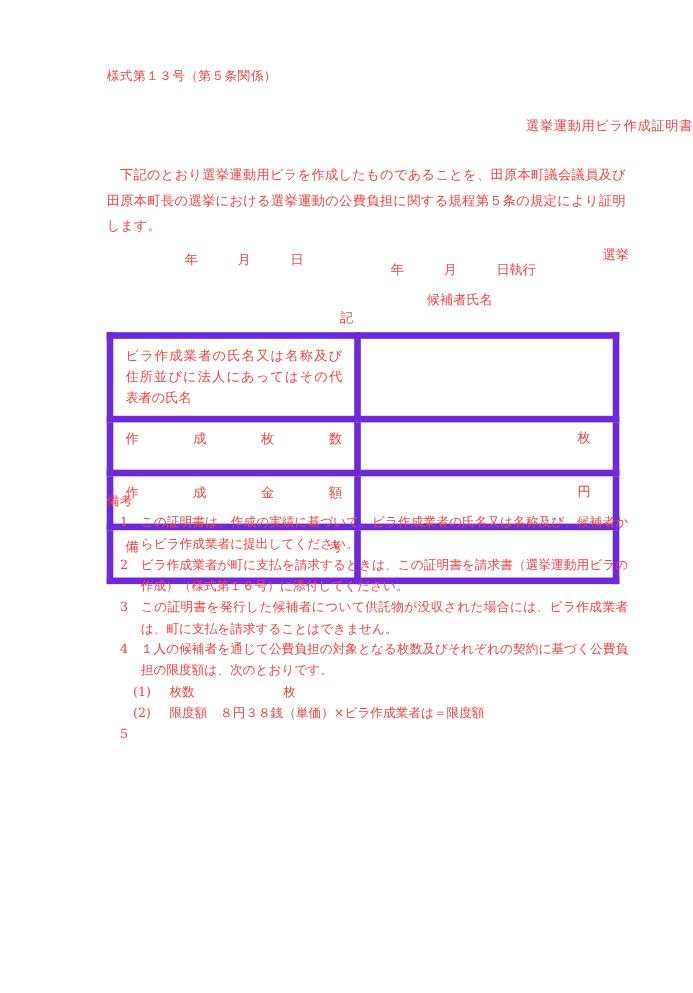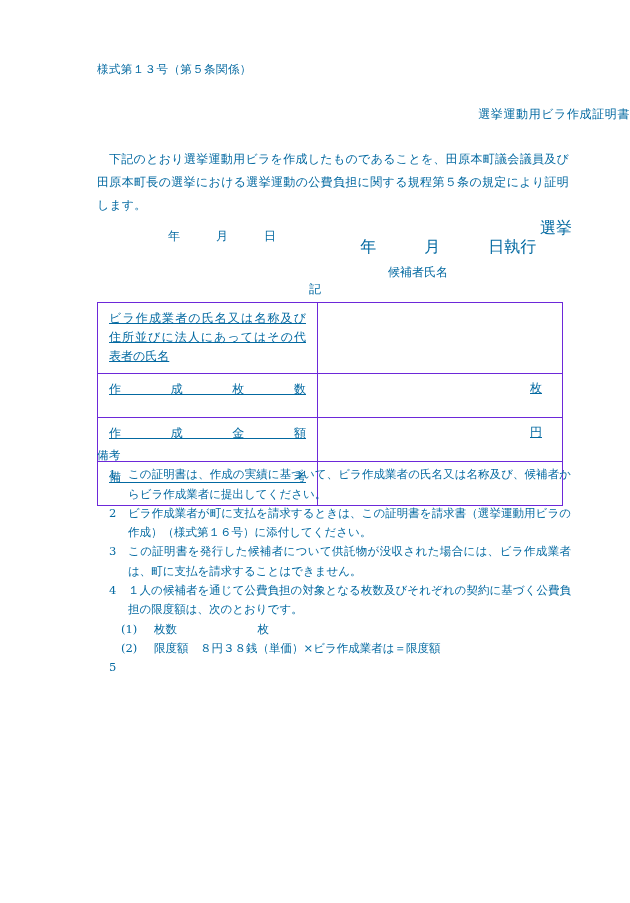--- a/index.html
+++ b/index.html
@@ -6,21 +6,21 @@
     margin: 0;
     padding: 0;
     background: #ffffff;
   }
   .page {
     position: relative;
     width: 630px;
     height: 903px;
     background: #ffffff;
     font-family: "DejaVu Serif", "Liberation Serif", serif;
-    color: #0369a1;
+    color: #ef4444;
     overflow: hidden;
   }
 
   
   .form-no {
     position: absolute;
     left: 97px;
     top: 62px;
     font-size: 11.5px;
     letter-spacing: 0.4px;
@@ -55,23 +55,23 @@
     position: absolute;
     left: 168px;
     top: 196px;
     font-size: 12px;
     white-space: pre;
     margin-top: 32px;
   }
   .date-line-2 {
     position: absolute;
     left: 340px;
-    top: 199px;
+    top: 209px;
     width: 232px;
-    font-size: 16px;
+    font-size: 12px;
     white-space: pre;
   }
   .date-line-2 .sel-trail {
     float: right;
   }
   .cand-name {
     position: absolute;
     left: 388px;
     top: 238px;
     font-size: 12px;
@@ -93,24 +93,23 @@
   .form-table {
     position: absolute;
     left: 97px;
     top: 302px;
     width: 466px;
     border-collapse: collapse;
     table-layout: fixed;
     font-size: 12px;
   }
   .form-table td {
-    border: 1px solid #6d28d9;
+    border: 6px solid #6d28d9;
     padding: 0;
     vertical-align: top;
-    text-decoration: underline;
   }
   .lbl-cell {
     width: 201px;
     padding: 6px 9px 7px 9px !important;
     line-height: 19px;
   }
   .lbl-spread {
     display: block;
     text-align: justify;
     text-justify: inter-character;

